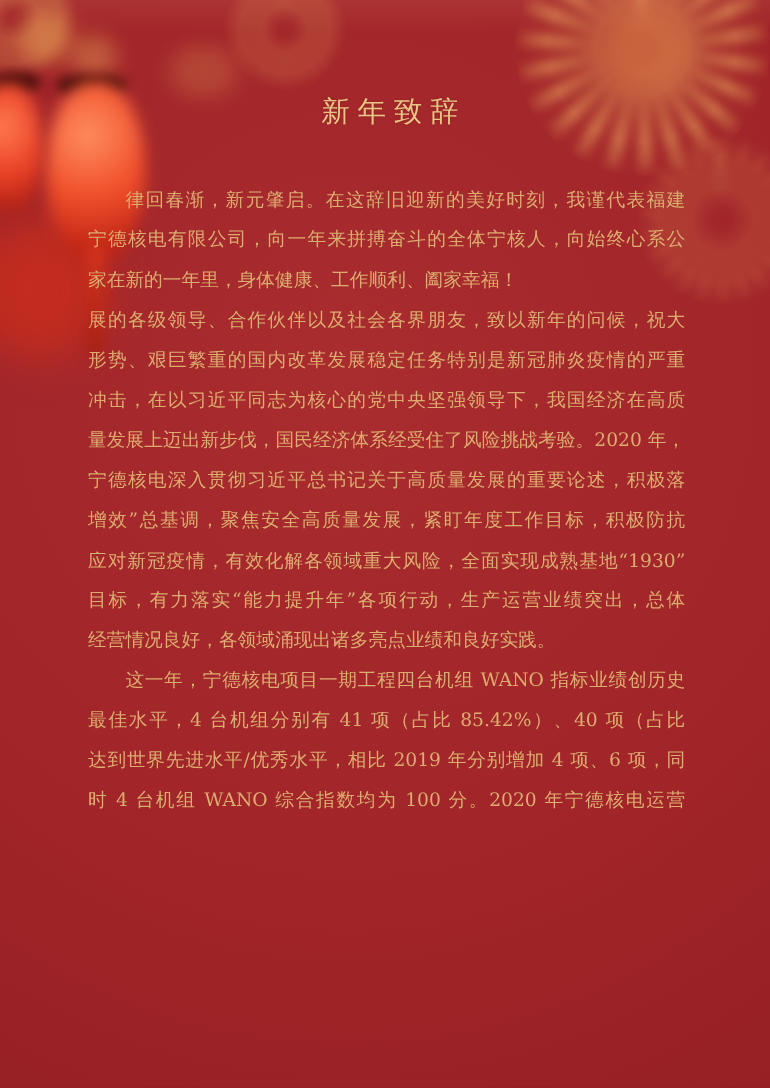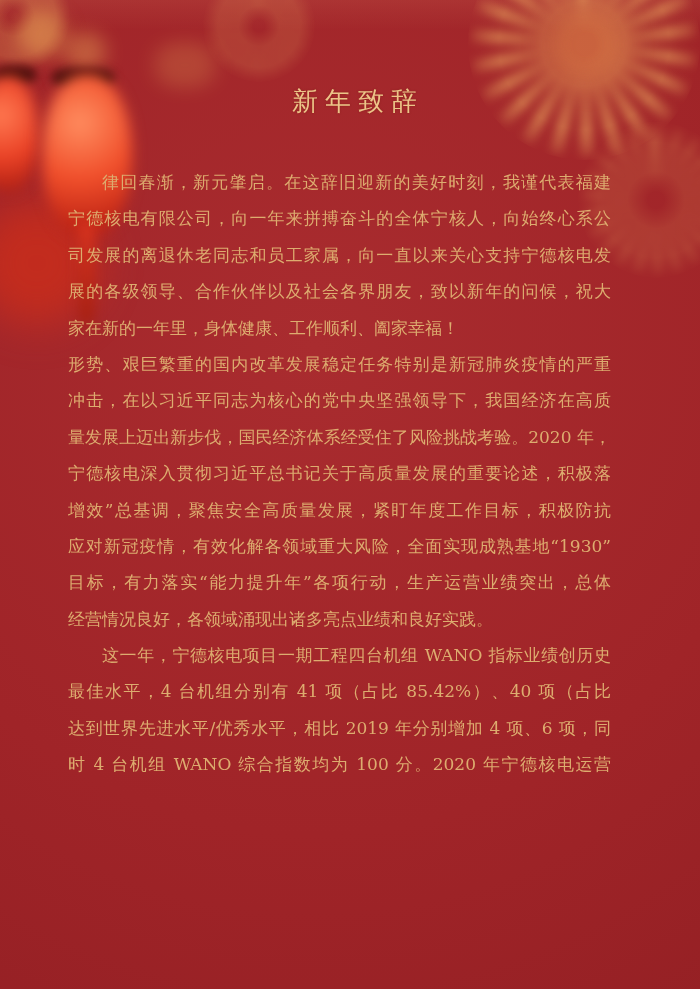--- a/index.html
+++ b/index.html
@@ -58,21 +58,21 @@
     background:linear-gradient(#da3520, #a51f11);filter:blur(6px);
   }
   
   .title{
     position:absolute;top:84px;left:16px;right:0;margin:0;
     text-align:center;font-weight:normal;
     font-size:26px;letter-spacing:7px;color:#ecc488;
     text-shadow:0 0 2px rgba(120,30,20,.6);
   }
   .body-text{
-    position:absolute;left:68px;top:164px;width:543px;
+    position:absolute;left:80px;top:164px;width:543px;
     font-size:17px;color:#ddac6f;
   }
   .line{
     height:36.4px;line-height:36.4px;overflow:hidden;
     text-align:justify;text-align-last:justify;
   }
   .line.indent{text-indent:2em;}
   .line.para-end{text-align-last:left;}
 </style>
 </head>
@@ -95,23 +95,22 @@
   <div class="lantern lantern-small"></div>
   <div class="lantern lantern-big"></div>
   <div class="tassel"></div>
 
   <h1 class="title">新年致辞</h1>
 
   <div class="body-text">
     <div class="para">
       <div class="line indent">律回春渐，新元肇启。在这辞旧迎新的美好时刻，我谨代表福建</div>
       <div class="line">宁德核电有限公司，向一年来拼搏奋斗的全体宁核人，向始终心系公</div>
-      <div class="line">司发展的离退休老同志和员工家属，向一直以来关心支持宁德核电发</div>
+      <div class="line para-end">家在新的一年里，身体健康、工作顺利、阖家幸福！</div>
       <div class="line">展的各级领导、合作伙伴以及社会各界朋友，致以新年的问候，祝大</div>
-      <div class="line para-end">家在新的一年里，身体健康、工作顺利、阖家幸福！</div>
     </div>
     <div class="para">
       <div class="line">形势、艰巨繁重的国内改革发展稳定任务特别是新冠肺炎疫情的严重</div>
       <div class="line">冲击，在以习近平同志为核心的党中央坚强领导下，我国经济在高质</div>
       <div class="line">量发展上迈出新步伐，国民经济体系经受住了风险挑战考验。2020 年，</div>
       <div class="line">宁德核电深入贯彻习近平总书记关于高质量发展的重要论述，积极落</div>
       <div class="line">增效”总基调，聚焦安全高质量发展，紧盯年度工作目标，积极防抗</div>
       <div class="line">应对新冠疫情，有效化解各领域重大风险，全面实现成熟基地“1930”</div>
       <div class="line">目标，有力落实“能力提升年”各项行动，生产运营业绩突出，总体</div>
       <div class="line para-end">经营情况良好，各领域涌现出诸多亮点业绩和良好实践。</div>

